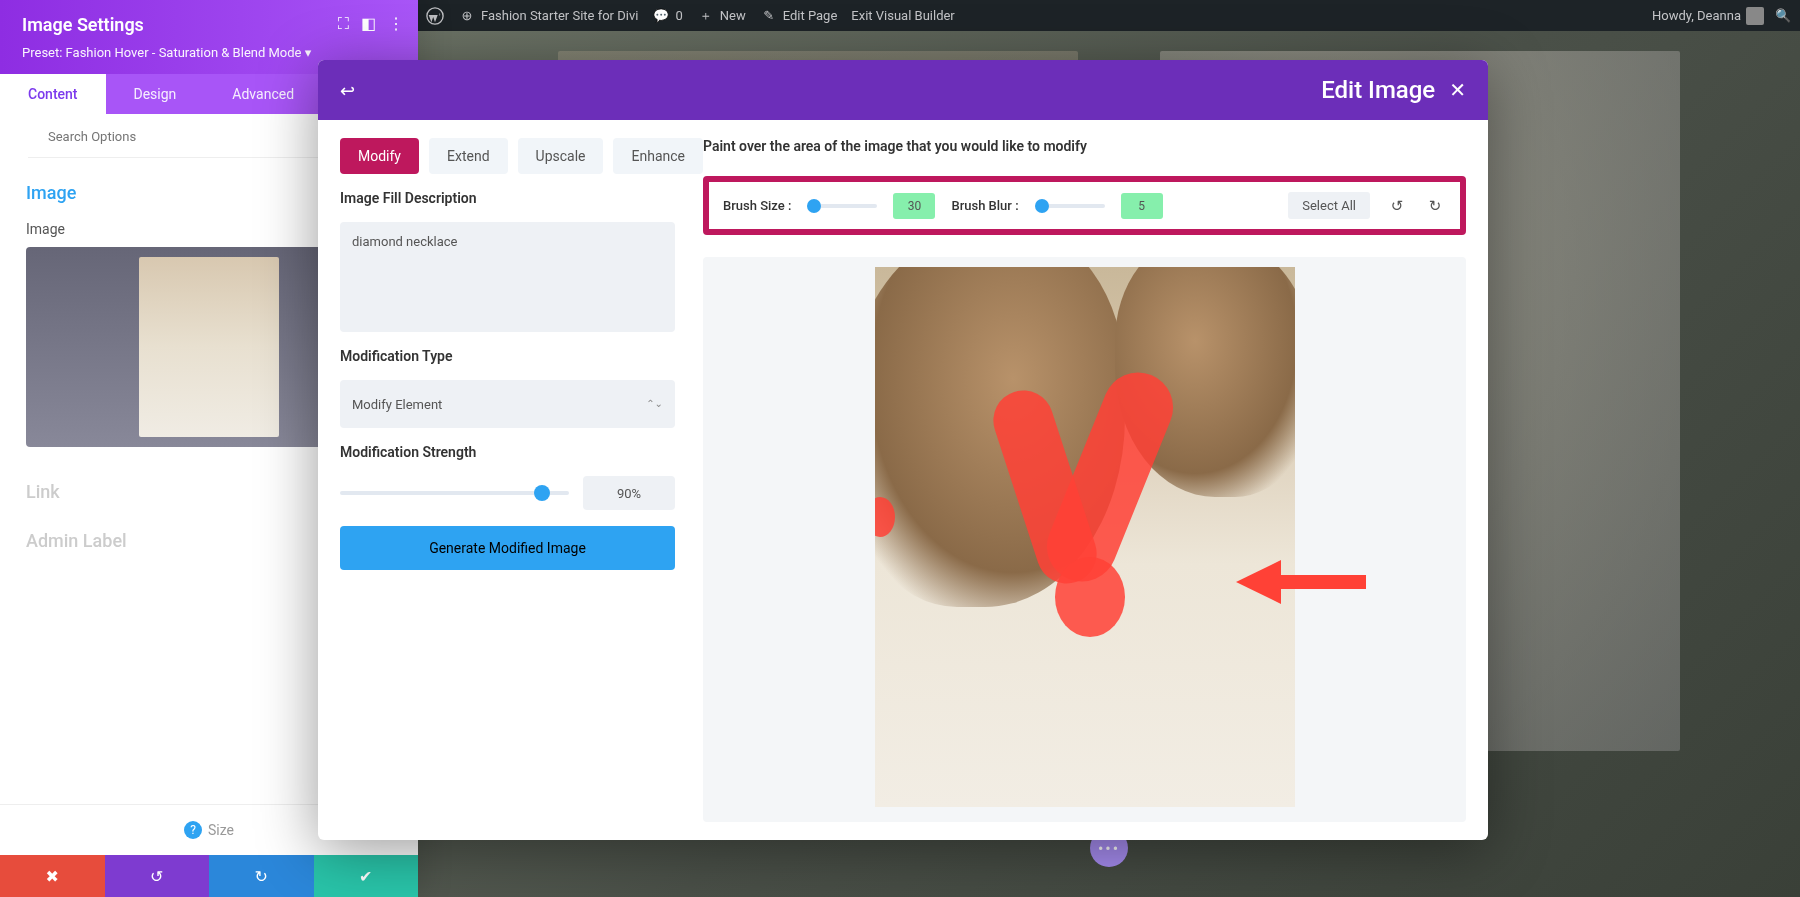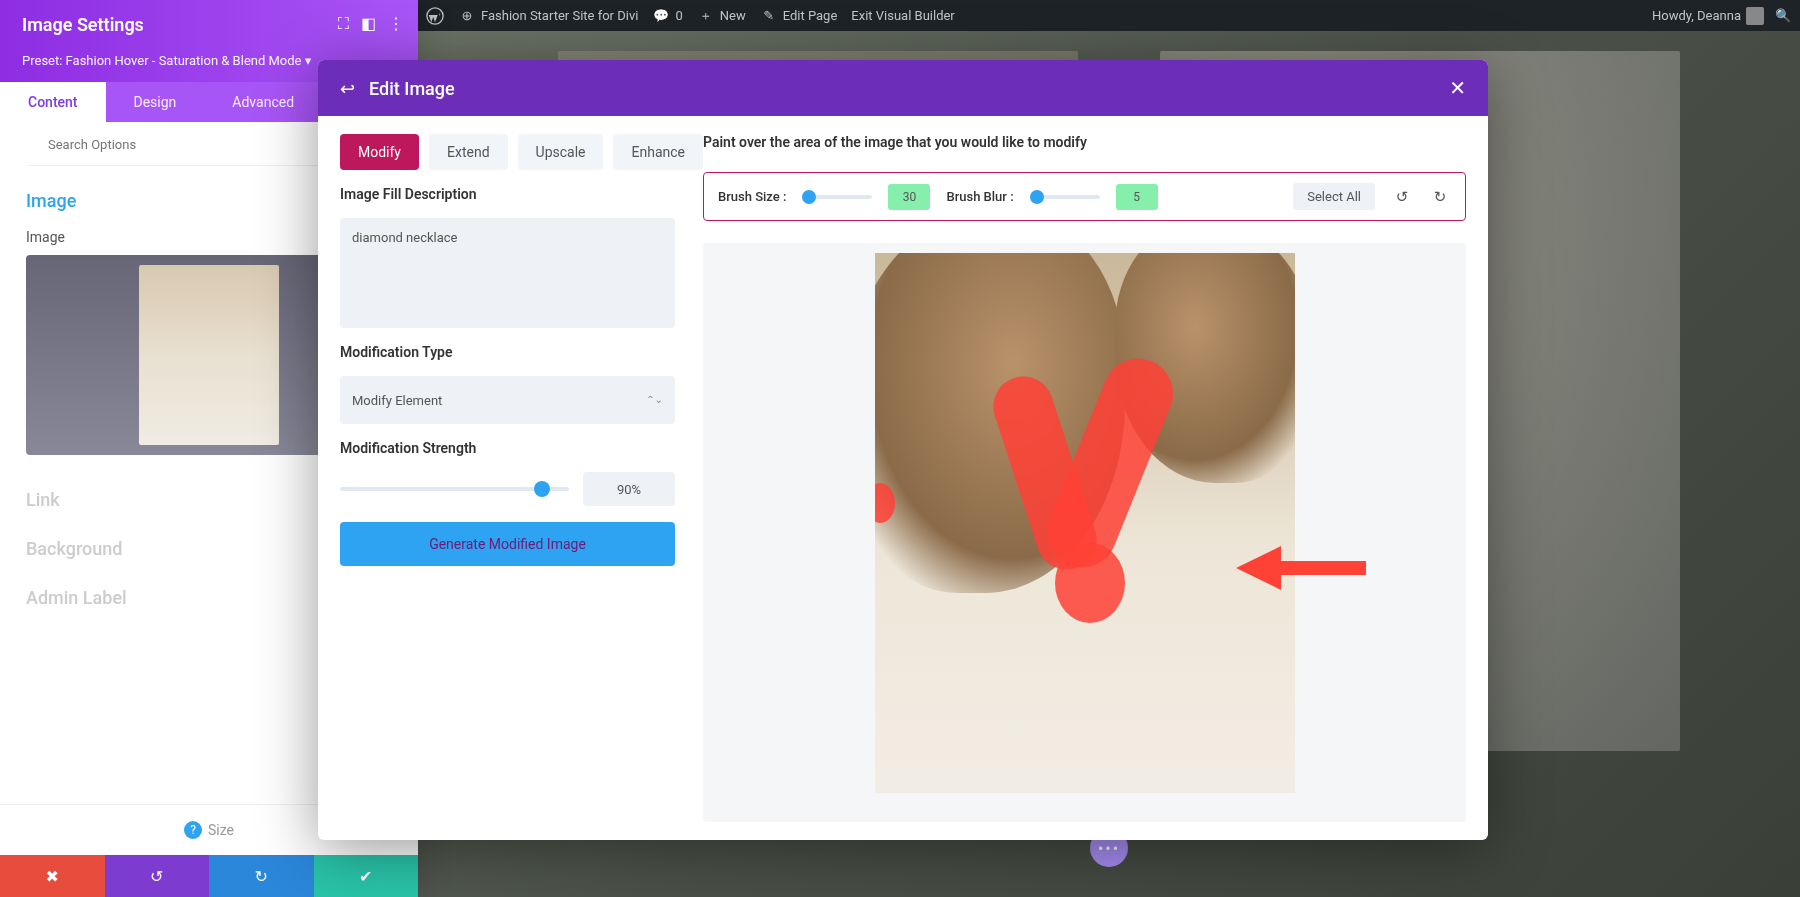--- a/index.html
+++ b/index.html
@@ -16,21 +16,21 @@
 
 .page-bg { position: absolute; top: 31px; left: 418px; right: 0; bottom: 0; background: linear-gradient(135deg, #6b7265 0%, #4a5048 50%, #3a4038 100%); overflow: hidden; }
 .page-bg .img1 { position: absolute; left: 140px; top: 20px; width: 520px; height: 700px; background: linear-gradient(#c8b8a0, #d8d0c0); opacity: 0.3; border-radius: 2px; }
 .page-bg .img2 { position: absolute; right: 120px; top: 20px; width: 520px; height: 700px; background: radial-gradient(ellipse at 30% 30%, #d8d0c0, #888); opacity: 0.5; border-radius: 2px; }
 .floating-dots { position: absolute; left: 50%; bottom: 30px; transform: translateX(-50%); width: 38px; height: 38px; border-radius: 50%; background: #a68cf0; display: flex; align-items: center; justify-content: center; color: #fff; font-size: 16px; letter-spacing: 2px; }
 
 
 .sidebar { position: absolute; left: 0; top: 0; width: 418px; height: 897px; background: #fff; box-shadow: 4px 0 30px rgba(0,0,0,.15); z-index: 200; display: flex; flex-direction: column; justify-content: center; }
 .sidebar-header { background: linear-gradient(90deg, #8e2de2, #a855f7); color: #fff; padding: 14px 22px 14px 22px; position: relative; }
 .sidebar-header h2 { font-size: 18px; font-weight: 600; }
-.sidebar-header .preset { font-size: 13px; margin-top: 18px; opacity: .95; }
+.sidebar-header .preset { font-size: 13px; margin-top: 10px; opacity: .95; }
 .sidebar-header .icons { position: absolute; right: 14px; top: 14px; display: flex; gap: 12px; color: #fff; }
 .sidebar-header .icons span { cursor: pointer; }
 
 .tabs { display: flex; background: #a855f7; }
 .tabs .tab { flex: 0 0 auto; padding: 12px 28px; color: #fff; font-size: 14px; cursor: pointer; }
 .tabs .tab.active { background: #fff; color: #7c3aed; font-weight: 500; border-radius: 0; }
 .tabs .tab:not(.active) { opacity: .9; }
 
 .search-row { padding: 12px 20px; border-bottom: 1px solid #eee; margin-left: 28px; }
 .search-row input { width: 100%; border: none; font-size: 13px; color: #888; outline: none; }
@@ -49,44 +49,44 @@
 .sidebar-footer .btn { flex: 1; display: flex; align-items: center; justify-content: center; color: #fff; cursor: pointer; }
 .sidebar-footer .btn.red { background: #e74c3c; }
 .sidebar-footer .btn.purple { background: #7e3bd0; }
 .sidebar-footer .btn.blue { background: #2b87da; }
 .sidebar-footer .btn.green { background: #29c4a9; }
 
 
 .modal { position: absolute; left: 318px; top: 60px; width: 1170px; height: 780px; background: #fff; border-radius: 6px; box-shadow: 0 10px 60px rgba(0,0,0,.4); z-index: 300; display: flex; flex-direction: column; overflow: hidden; }
 .modal-header { background: #6c2eb9; color: #fff; padding: 16px 22px; display: flex; align-items: center; gap: 14px; }
 .modal-header .back { font-size: 18px; cursor: pointer; }
-.modal-header h3 { font-size: 18px; font-weight: 500; flex: 1; }
+.modal-header h3 { font-size: 24px; font-weight: 500; flex: 1; text-align: right; }
 .modal-header .close { font-size: 20px; cursor: pointer; }
 
 .modal-body { flex: 1; display: flex; padding: 18px 22px; gap: 28px; }
 .modal-left { width: 335px; display: flex; flex-direction: column; gap: 16px; }
 .pill-tabs { display: flex; gap: 10px; }
 .pill-tabs .pill { padding: 10px 18px; border-radius: 4px; font-size: 14px; cursor: pointer; background: #f1f5f9; color: #555; }
 .pill-tabs .pill.active { background: #be185d; color: #fff; }
 
 .form-label { font-size: 14px; font-weight: 600; color: #333; }
 .textarea { width: 100%; height: 110px; background: #eef1f5; border: none; border-radius: 4px; padding: 12px; font-size: 13px; color: #555; resize: none; outline: none; }
 .select { width: 100%; height: 48px; background: #eef1f5; border: none; border-radius: 4px; padding: 0 12px; font-size: 13px; color: #555; appearance: none; position: relative; }
 .select-wrap { position: relative; }
 .select-wrap::after { content: '⌃⌄'; position: absolute; right: 12px; top: 50%; transform: translateY(-50%); font-size: 10px; color: #888; line-height: 8px; }
 
 .slider-row { display: flex; align-items: center; gap: 14px; }
 .slider-track { flex: 1; height: 4px; background: #e2e8f0; border-radius: 2px; position: relative; }
 .slider-thumb { position: absolute; top: 50%; transform: translate(-50%, -50%); width: 16px; height: 16px; border-radius: 50%; background: #2ea3f2; }
 .value-box { width: 92px; height: 34px; background: #eef1f5; border-radius: 4px; display: flex; align-items: center; justify-content: center; font-size: 13px; color: #555; }
-.generate-btn { width: 100%; height: 44px; background: #2ea3f2; color: #701a75; border: none; border-radius: 4px; font-size: 14px; cursor: pointer; }
+.generate-btn { width: 100%; height: 44px; background: #2ea3f2; color: #000000; border: none; border-radius: 4px; font-size: 14px; cursor: pointer; }
 
 .modal-right { flex: 1; display: flex; flex-direction: column; gap: 22px; }
 .instruction { font-size: 14px; font-weight: 600; color: #333; }
-.canvas-toolbar { display: flex; align-items: center; gap: 16px; border: 1px solid #be185d; border-radius: 4px; padding: 10px 14px; }
+.canvas-toolbar { display: flex; align-items: center; gap: 16px; border: 6px solid #be185d; border-radius: 4px; padding: 10px 14px; }
 .canvas-toolbar .lbl { font-size: 13px; color: #333; font-weight: 500; }
 .canvas-toolbar .mini-slider { width: 70px; height: 4px; background: #e2e8f0; border-radius: 2px; position: relative; }
 .canvas-toolbar .mini-slider .thumb { position: absolute; left: 10%; top: 50%; transform: translate(-50%,-50%); width: 14px; height: 14px; border-radius: 50%; background: #2ea3f2; }
 .canvas-toolbar .val { width: 42px; height: 26px; background: #86efac; border-radius: 3px; display: flex; align-items: center; justify-content: center; font-size: 12px; color: #555; }
 .canvas-toolbar .select-all { padding: 6px 14px; background: #eef1f5; border-radius: 3px; font-size: 13px; color: #555; cursor: pointer; margin-left: auto; }
 .canvas-toolbar .icon-btn { width: 22px; height: 22px; display: flex; align-items: center; justify-content: center; cursor: pointer; color: #555; font-size: 15px; }
 
 .canvas-area { flex: 1; background: #f4f6f8; border-radius: 4px; display: flex; align-items: flex-start; justify-content: center; padding: 10px 10px; position: relative; overflow: hidden; }
 .canvas-img { width: 420px; height: 540px; background: linear-gradient(180deg, #c9b89a 0%, #d4c4a8 18%, #e0d4c0 35%, #ede6d8 55%, #f2ede4 100%); position: relative; overflow: hidden; }
 .hair { position: absolute; left: -30px; top: -40px; width: 280px; height: 380px; background: radial-gradient(ellipse at 60% 40%, #b8926a, #8a6a48 60%, transparent 80%); border-radius: 50% 40% 50% 40%; }
@@ -161,21 +161,20 @@
   <div class="search-row">
     <input type="text" placeholder="Search Options" style="">
   </div>
   <div class="sidebar-body">
     <div class="section-title">Image</div>
     <div class="field-label">Image</div>
     <div class="image-preview">
         <div class="thumb"></div>
       </div>
     <div class="section-title dim">Link</div>
-    <div class="section-title dim">Background</div>
     <div class="section-title dim">Admin Label</div>
   </div>
   <div class="help-row">
       <span class="q">?</span>
       <span>Size</span>
     </div>
   <div class="sidebar-footer">
     <div class="btn red">✖</div>
     <div class="btn purple">↺</div>
     <div class="btn blue">↻</div>

